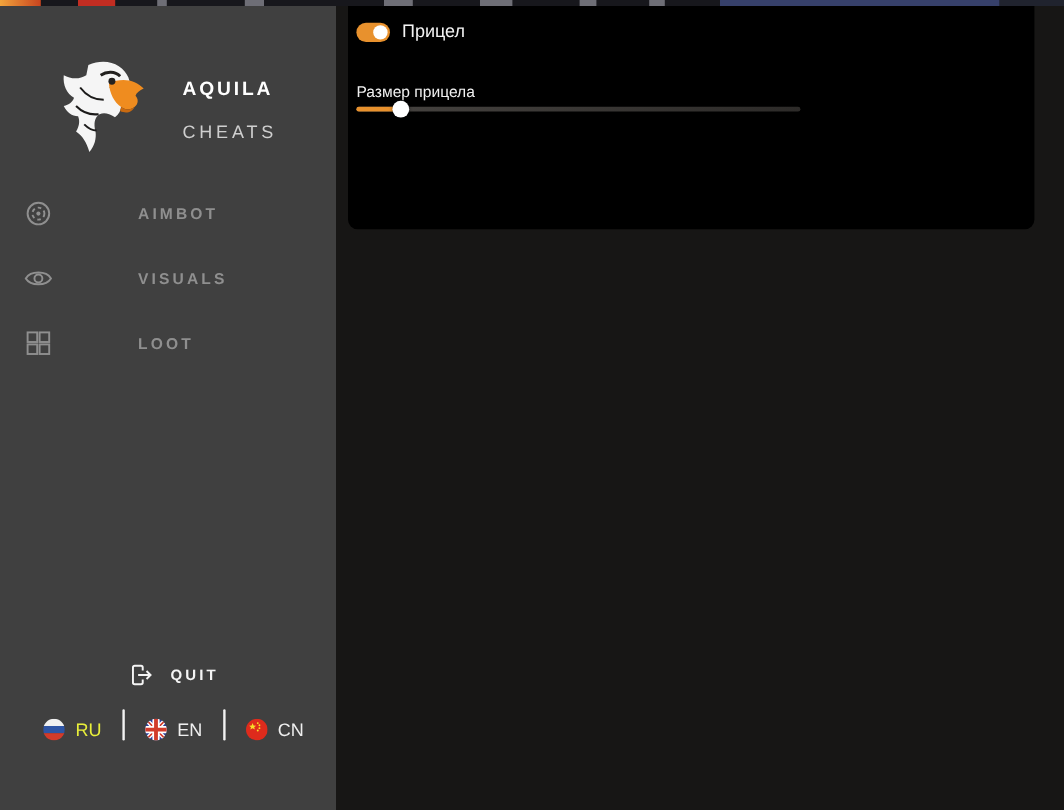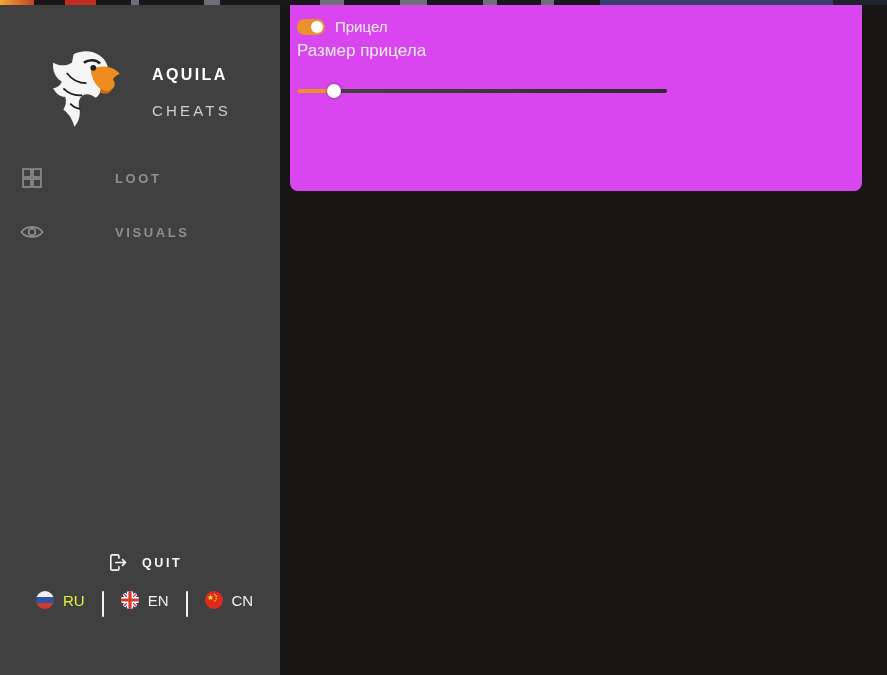--- a/index.html
+++ b/index.html
@@ -33,37 +33,37 @@
   .menu-item{position:relative;height:54px;color:#8f8f8f;cursor:pointer;}
   .menu-item .mi-icon{position:absolute;left:20px;top:15px;width:24px;height:24px;}
   .menu-item .mi-label{position:absolute;left:115px;top:50%;transform:translateY(-50%);
     font-size:13px;letter-spacing:2.6px;font-weight:600;}
   .menu-item.active{color:#f4f4f4;background:linear-gradient(90deg,#282522,#1c1b1a 75%);}
   .menu-item.active::before{content:"";position:absolute;left:0;top:0;bottom:0;width:4px;background:#e05a1d;}
 
   .quit{position:absolute;top:546px;left:106px;display:flex;align-items:center;gap:13px;color:#fff;cursor:pointer;}
   .quit .q-label{font-size:12.5px;font-weight:bold;letter-spacing:2.6px;color:#f5f5f5;}
 
-  .langs{position:absolute;top:586px;left:36px;height:26px;display:flex;align-items:flex-start;}
+  .langs{position:absolute;top:586px;left:36px;height:26px;display:flex;align-items:flex-end;}
   .lang{display:flex;align-items:center;gap:9px;cursor:pointer;}
   .lang .l-code{font-size:15px;color:#efefef;}
   .lang.active .l-code{color:#e9ef3a;}
   .lang-div{width:2px;height:26px;background:#f2f2f2;margin:0 17px;border-radius:1px;}
   .flag{width:18px;height:18px;display:block;}
 
   
-  .panel{position:absolute;left:290px;top:5px;width:572px;height:186px;background:#d946ef;border-radius:0 0 8px 8px;}
+  .panel{position:absolute;left:290px;top:5px;width:572px;height:186px;background:#000000;border-radius:0 0 8px 8px;}
   .toggle-row{position:absolute;left:7px;top:13px;display:flex;align-items:center;gap:10px;cursor:pointer;}
   .switch{position:relative;width:28px;height:16px;border-radius:9px;background:#4a4846;}
   .switch.on{background:#e8912d;}
   .switch .knob{position:absolute;left:2px;top:2px;width:12px;height:12px;border-radius:50%;background:#fff;transition:left .1s;}
   .switch.on .knob{left:14px;}
   .toggle-label{font-size:15px;color:#f2f2f2;}
 
-  .slider-label{position:absolute;left:7px;top:36px;font-size:17px;color:#f0f0f0;}
+  .slider-label{position:absolute;left:7px;top:64px;font-size:13px;color:#f0f0f0;}
   .slider{position:absolute;left:7px;top:79px;width:370px;height:14px;cursor:pointer;}
   .slider .track{position:absolute;left:0;top:5px;width:100%;height:4px;border-radius:2px;
     background:linear-gradient(90deg,#474441,#2d2b29);}
   .slider .fill{position:absolute;left:0;top:5px;height:4px;border-radius:2px;background:#e8912d;}
   .slider .thumb{position:absolute;top:0;width:14px;height:14px;border-radius:50%;background:#ffffff;box-shadow:0 0 3px rgba(0,0,0,.5);}
 </style>
 </head>
 <body>
 
 <div class="sliver">
@@ -93,37 +93,45 @@
       <circle cx="53" cy="24" r="3.4" fill="#23211f"></circle>
     </svg>
     <div class="brand">
       <div class="t1">AQUILA</div>
       <div class="t2">CHEATS</div>
     </div>
   </div>
 
   <div class="menu">
 
+    <div class="menu-item">
+      <svg class="mi-icon" viewBox="0 0 24 24" fill="none" stroke="currentColor" stroke-width="1.6">
+        <circle cx="12" cy="12" r="9"></circle>
+        <circle cx="12" cy="12" r="5" stroke-dasharray="3 2.6"></circle>
+        <circle cx="12" cy="12" r="1.7" fill="currentColor" stroke="none"></circle>
+      </svg>
+      <span class="mi-label">AIMBOT</span>
+    </div>
+
+    <div class="menu-item">
+      <svg class="mi-icon" viewBox="0 0 24 24" fill="none" stroke="currentColor" stroke-width="1.6">
+        <path d="M1.5 12 C5.5 5.5 18.5 5.5 22.5 12 C18.5 18.5 5.5 18.5 1.5 12 Z"></path>
+        <circle cx="12" cy="12" r="3.3"></circle>
+      </svg>
+      <span class="mi-label">VISUALS</span>
+    </div>
 
     <div class="menu-item">
       <svg class="mi-icon" viewBox="0 0 24 24" fill="none" stroke="currentColor" stroke-width="1.6">
         <rect x="3" y="3" width="8" height="8"></rect>
         <rect x="13" y="3" width="8" height="8"></rect>
         <rect x="3" y="13" width="8" height="8"></rect>
         <rect x="13" y="13" width="8" height="8"></rect>
       </svg>
       <span class="mi-label">LOOT</span>
-    </div>
-
-    <div class="menu-item">
-      <svg class="mi-icon" viewBox="0 0 24 24" fill="none" stroke="currentColor" stroke-width="1.6">
-        <path d="M1.5 12 C5.5 5.5 18.5 5.5 22.5 12 C18.5 18.5 5.5 18.5 1.5 12 Z"></path>
-        <circle cx="12" cy="12" r="3.3"></circle>
-      </svg>
-      <span class="mi-label">VISUALS</span>
     </div>
 
 
 
   </div>
 
   <div class="quit">
     <svg width="23" height="23" viewBox="0 0 24 24" fill="none" stroke="#f5f5f5" stroke-width="1.7">
       <path d="M13.5 8 V5.5 A1.5 1.5 0 0 0 12 4 H6.5 A1.5 1.5 0 0 0 5 5.5 v13 A1.5 1.5 0 0 0 6.5 20 H12 a1.5 1.5 0 0 0 1.5-1.5 V16"></path>
       <path d="M9.5 12 H20 M16.8 8.5 L20.3 12 L16.8 15.5"></path>

